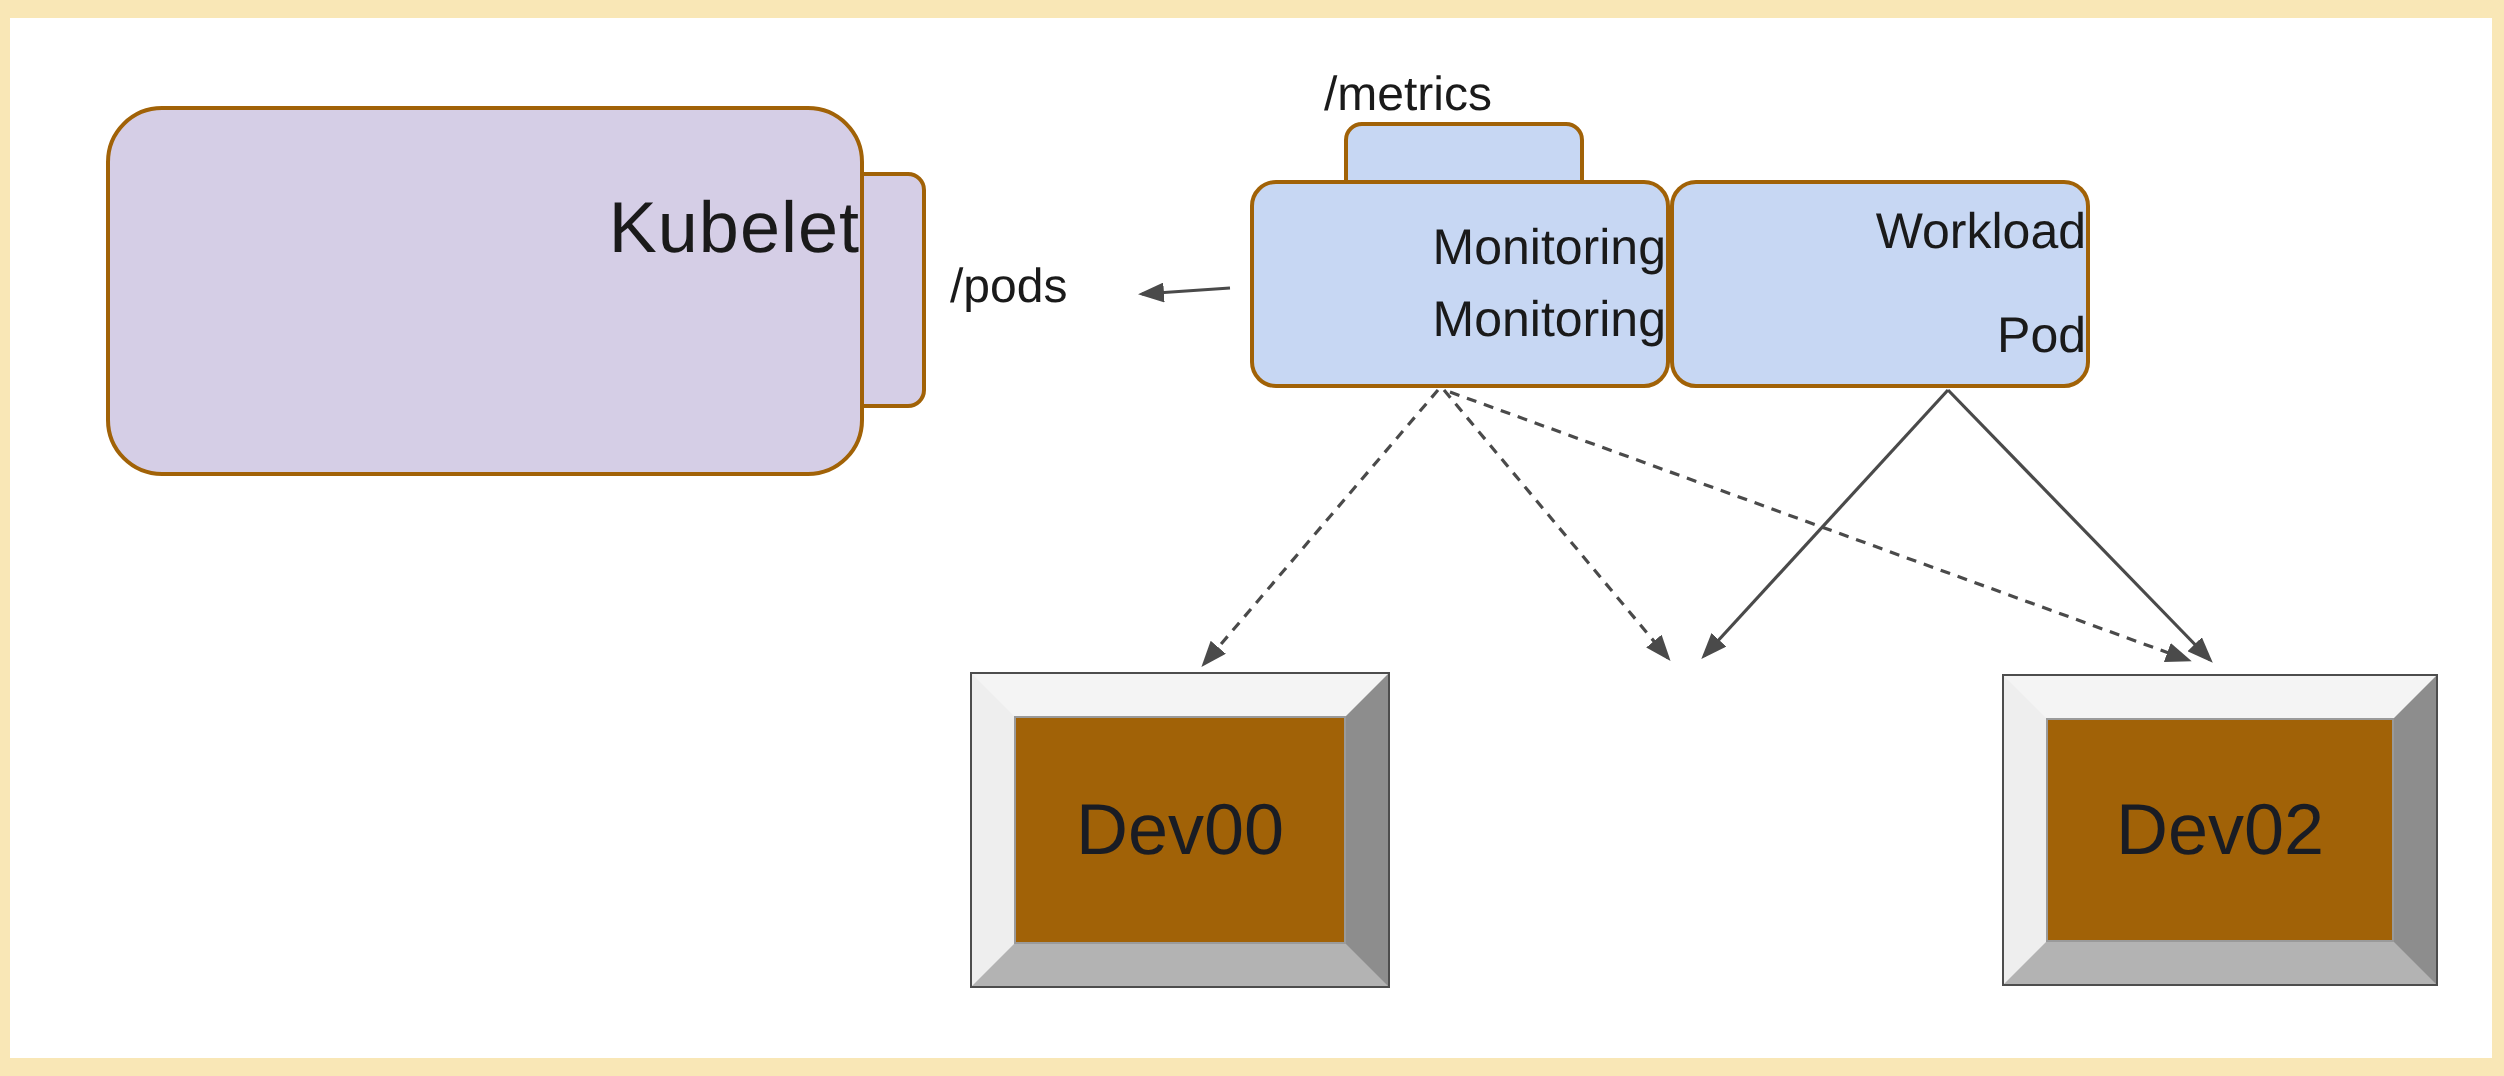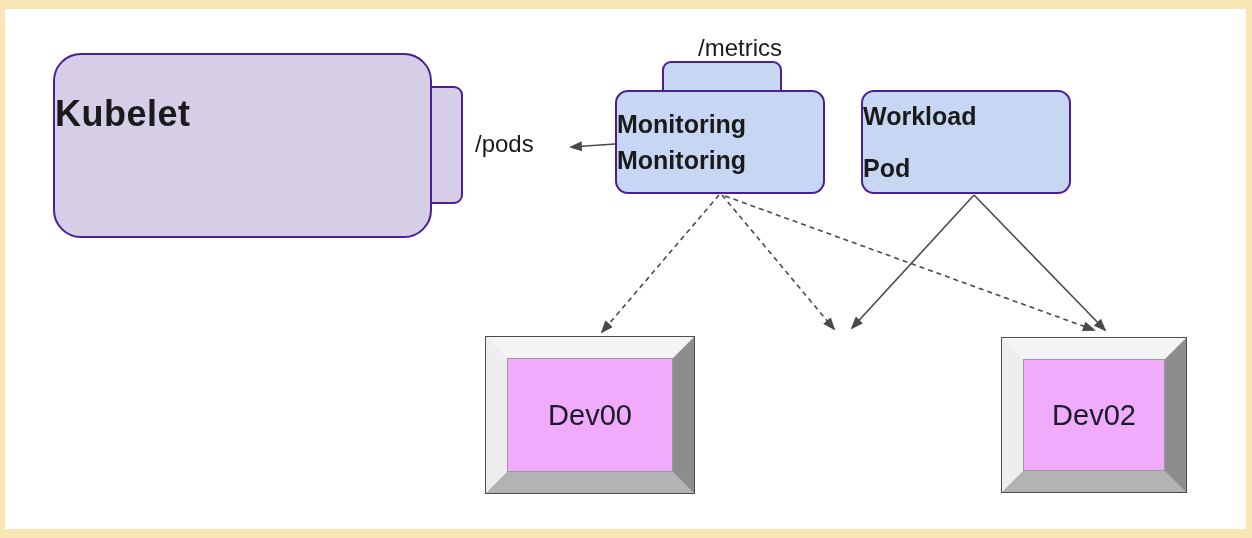--- a/index.html
+++ b/index.html
@@ -10,64 +10,63 @@
     color:#1a1a1a;
     overflow:hidden;
   }
   .canvas{
     position:absolute;left:5px;top:9px;width:1241px;height:520px;
     background:#ffffff;
   }
   
   .node{
     position:absolute;box-sizing:border-box;
-    border:2px solid #4c1d95;
-    display:flex;flex-direction:column;align-items:flex-start;justify-content:center;
+    border:2px solid #a16207;
+    display:flex;flex-direction:column;align-items:flex-end;justify-content:center;
     text-align:center;
-    font-weight:bold;
   }
   .lavender{background:#d5cee6;}
-  .blue{background:#c7d7f3;}
+  .blue{background:#c7d7f3;margin-left:10px;}
   .kubelet{
     left:48px;top:44px;width:379px;height:185px;border-radius:28px;z-index:2;
     justify-content:flex-start;padding-top:38px;
     font-size:36px;letter-spacing:.5px;
   }
   .kubelet-port{
     left:412px;top:77px;width:46px;height:118px;border-radius:9px;z-index:1;
   }
   .metrics-tab{
     left:657px;top:52px;width:120px;height:44px;border-radius:9px;z-index:1;
   }
   .pod-box{
     width:210px;height:104px;border-radius:13px;z-index:2;
     font-size:25px;line-height:36px;
   }
   .monitoring{left:610px;top:81px;}
-  .workload{left:856px;top:81px;gap:16px;}
+  .workload{left:820px;top:81px;gap:16px;}
   
   .float-label{
     position:absolute;font-size:24px;line-height:28px;z-index:5;white-space:nowrap;
   }
-  .metrics-label{left:657px;top:25px;width:120px;text-align:right;}
+  .metrics-label{left:657px;top:25px;width:120px;text-align:left;}
   .pods-label{left:470px;top:121px;}
   
   .device{
     position:absolute;box-sizing:border-box;z-index:2;
     border:21px solid;
     border-color:#f4f4f4 #8d8d8d #b3b3b3 #eeeeee;
     outline:1px solid #4d4d4d;
-    background:#f0abfc;
+    background:#a16207;
     box-shadow:inset 0 0 0 1px #9a9a9a;
     display:flex;align-items:center;justify-content:center;
-    font-size:29px;color:#191c24;
+    font-size:36px;color:#191c24;
   }
   .dev00{left:481px;top:328px;width:208px;height:156px;}
   .dev01{left:737px;top:329px;width:211px;height:154px;}
-  .dev02{left:997px;top:329px;width:184px;height:154px;}
+  .dev02{left:997px;top:329px;width:216px;height:154px;}
   svg.edges{
     position:absolute;left:0;top:0;z-index:4;pointer-events:none;
   }
 </style>
 </head>
 <body>
 
 <div class="canvas">
 
   <div class="node lavender kubelet-port"></div>

